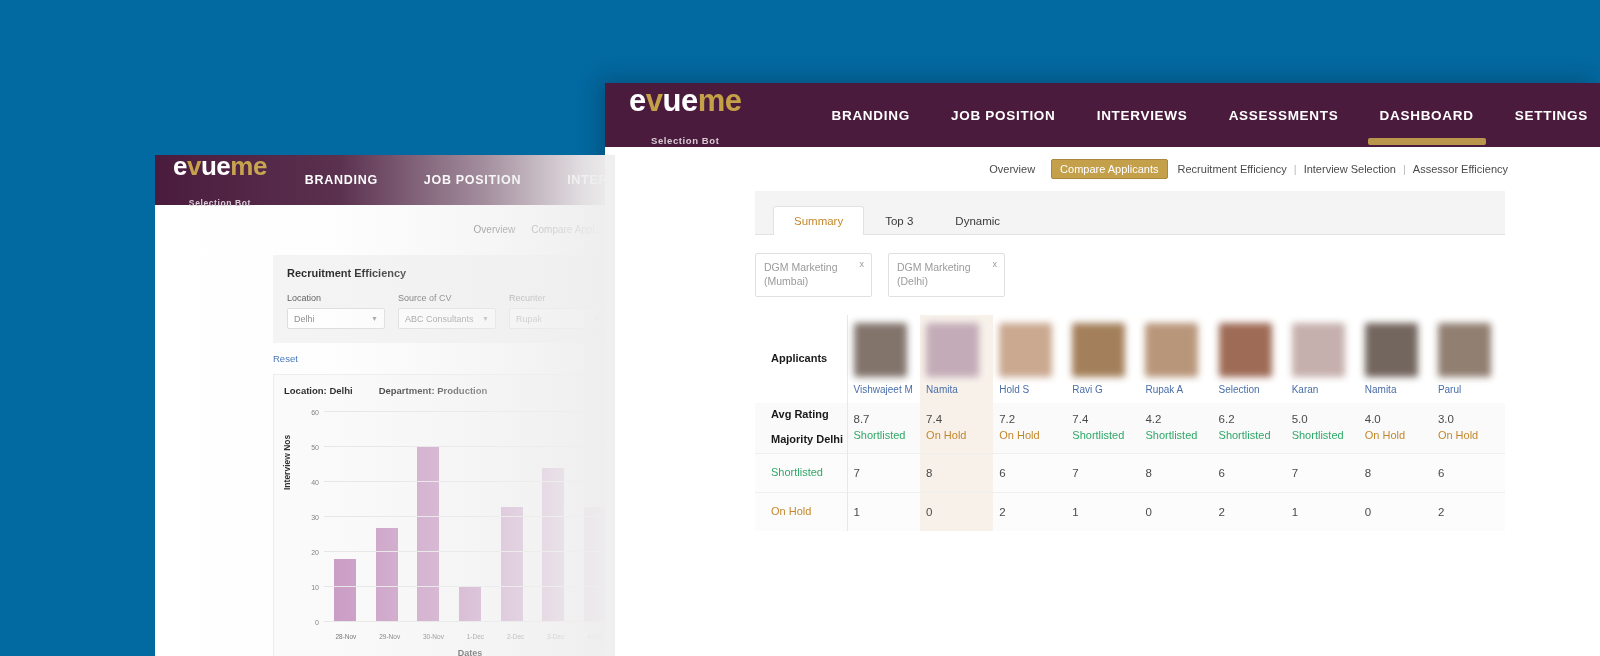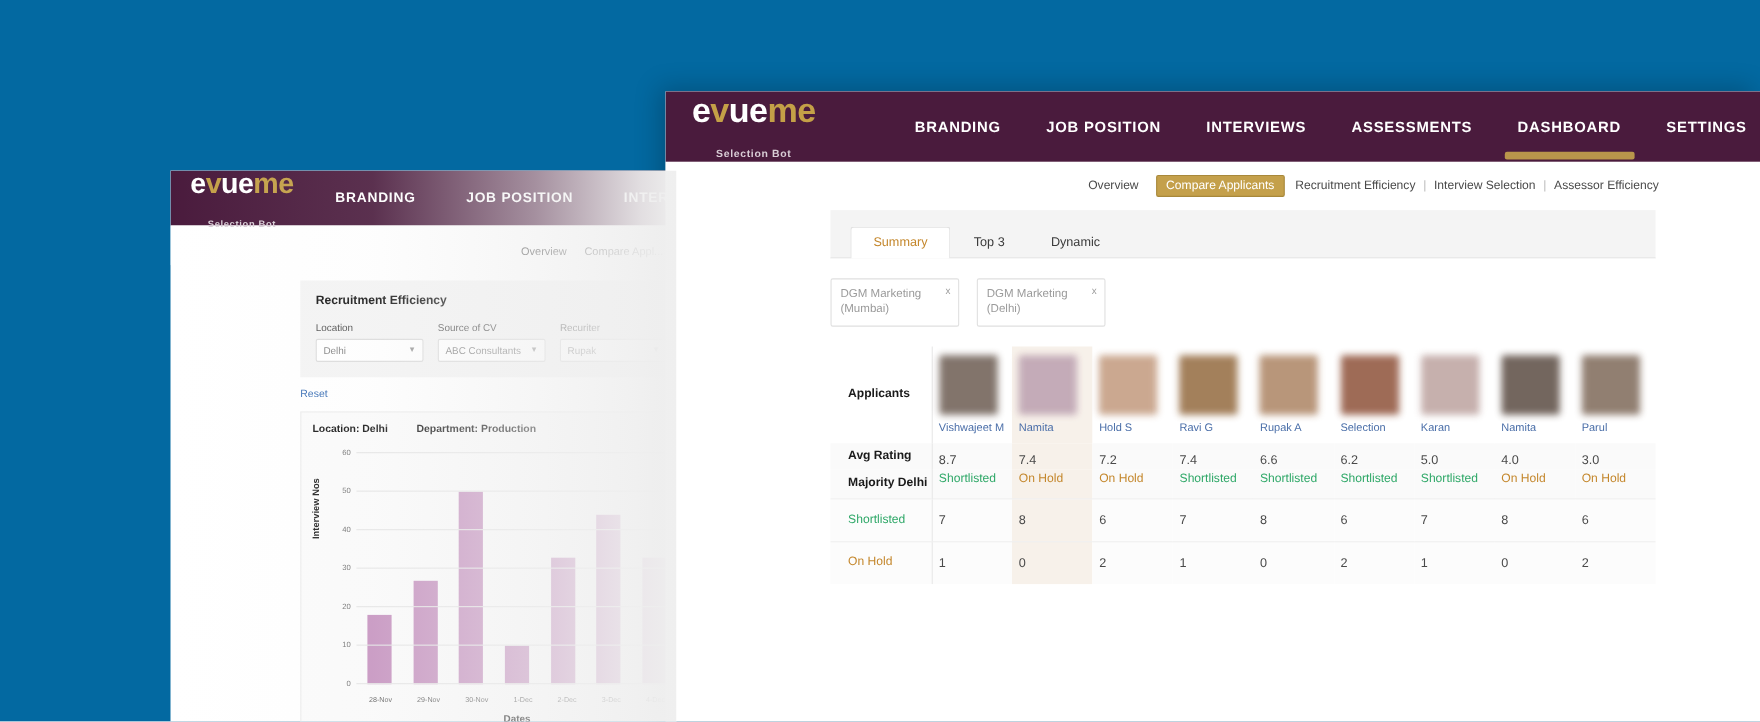--- a/index.html
+++ b/index.html
@@ -371,21 +371,21 @@
                 <div class="avatar" style="background: rgb(141, 122, 108);"></div>
                 <div class="applicant-name">Parul</div>
               </td>
             </tr>
           <tr class="r-avg">
             <td class="row-label">Avg Rating</td>
           <td class="cell"><span>8.7</span></td>
               <td class="cell hl"><span>7.4</span></td>
               <td class="cell"><span>7.2</span></td>
               <td class="cell"><span>7.4</span></td>
-              <td class="cell"><span>6.6</span></td>
+              <td class="cell"><span>4.2</span></td>
               <td class="cell"><span>6.2</span></td>
               <td class="cell"><span>5.0</span></td>
               <td class="cell"><span>4.0</span></td>
               <td class="cell"><span>3.0</span></td>
             </tr>
           <tr class="r-major">
             <td class="row-label">Majority Delhi</td>
           <td class="cell"><span class="st-short">Shortlisted</span></td>
               <td class="cell hl"><span class="st-hold">On Hold</span></td>
               <td class="cell"><span class="st-hold">On Hold</span></td>

